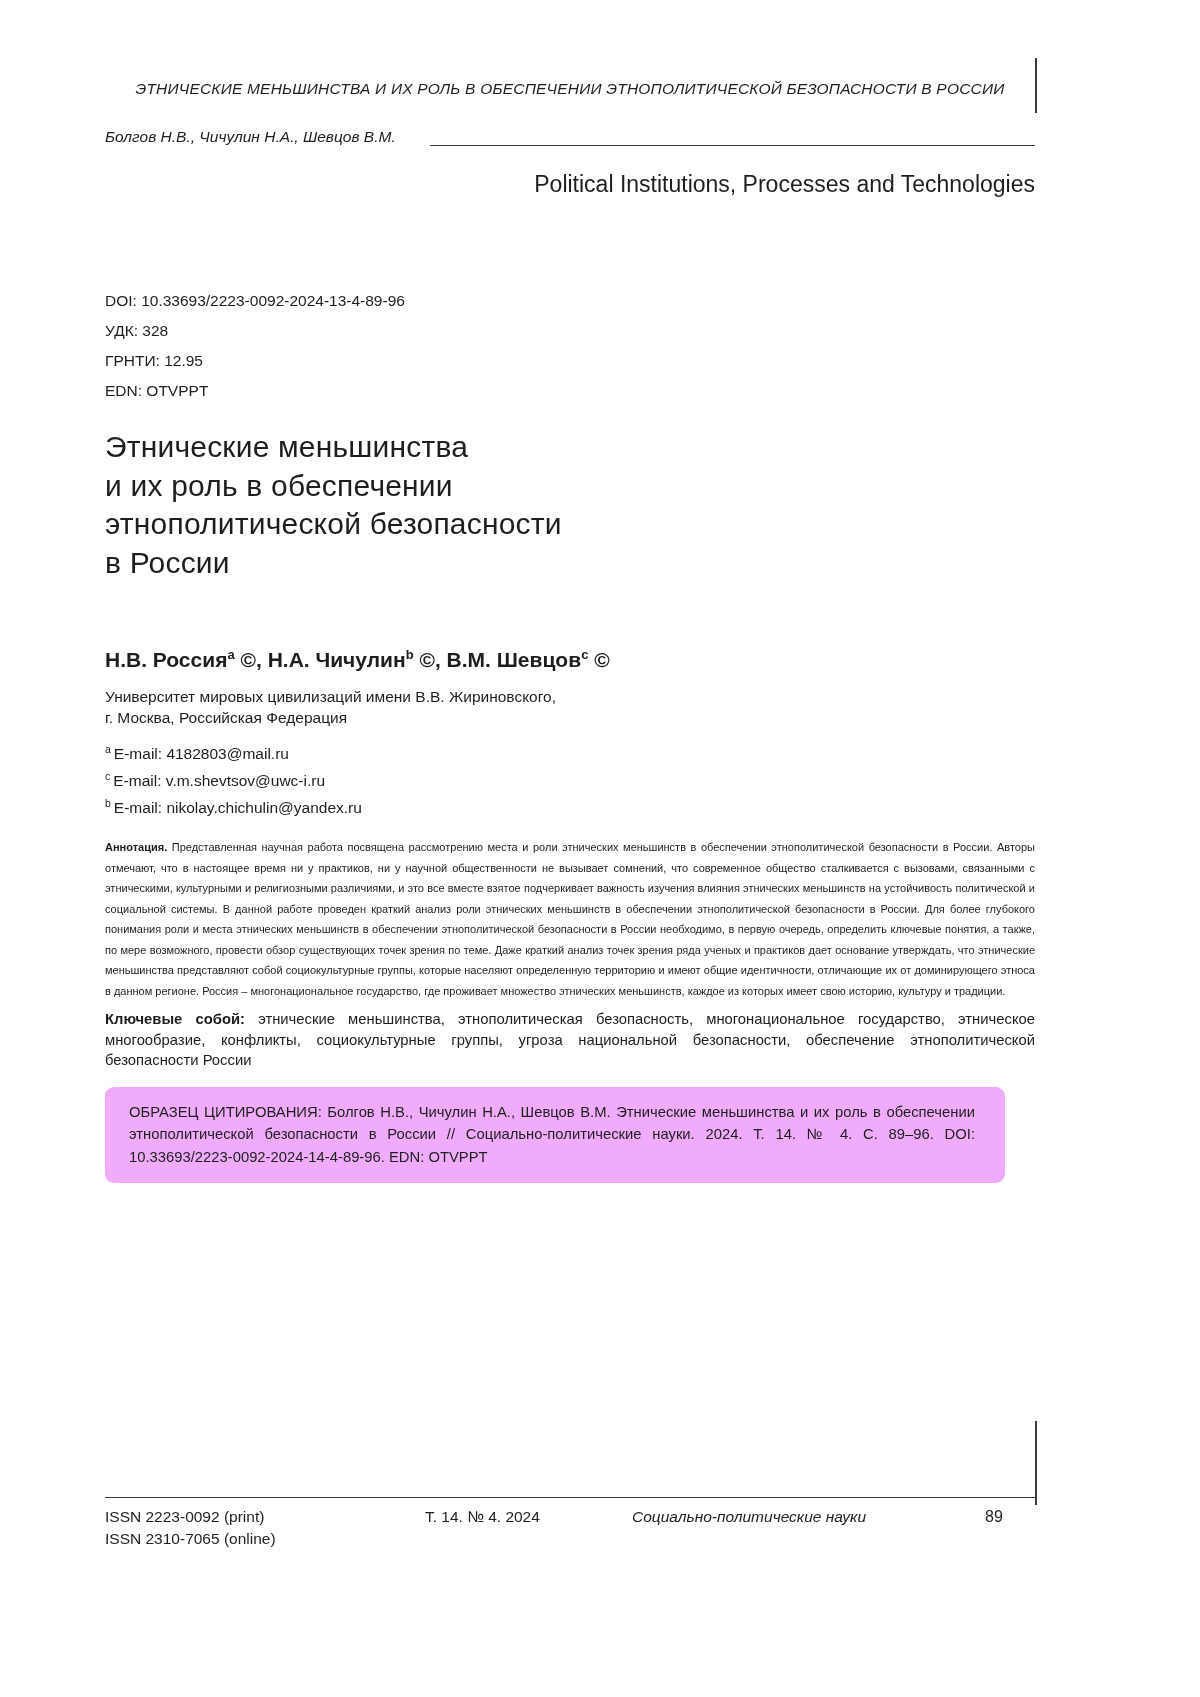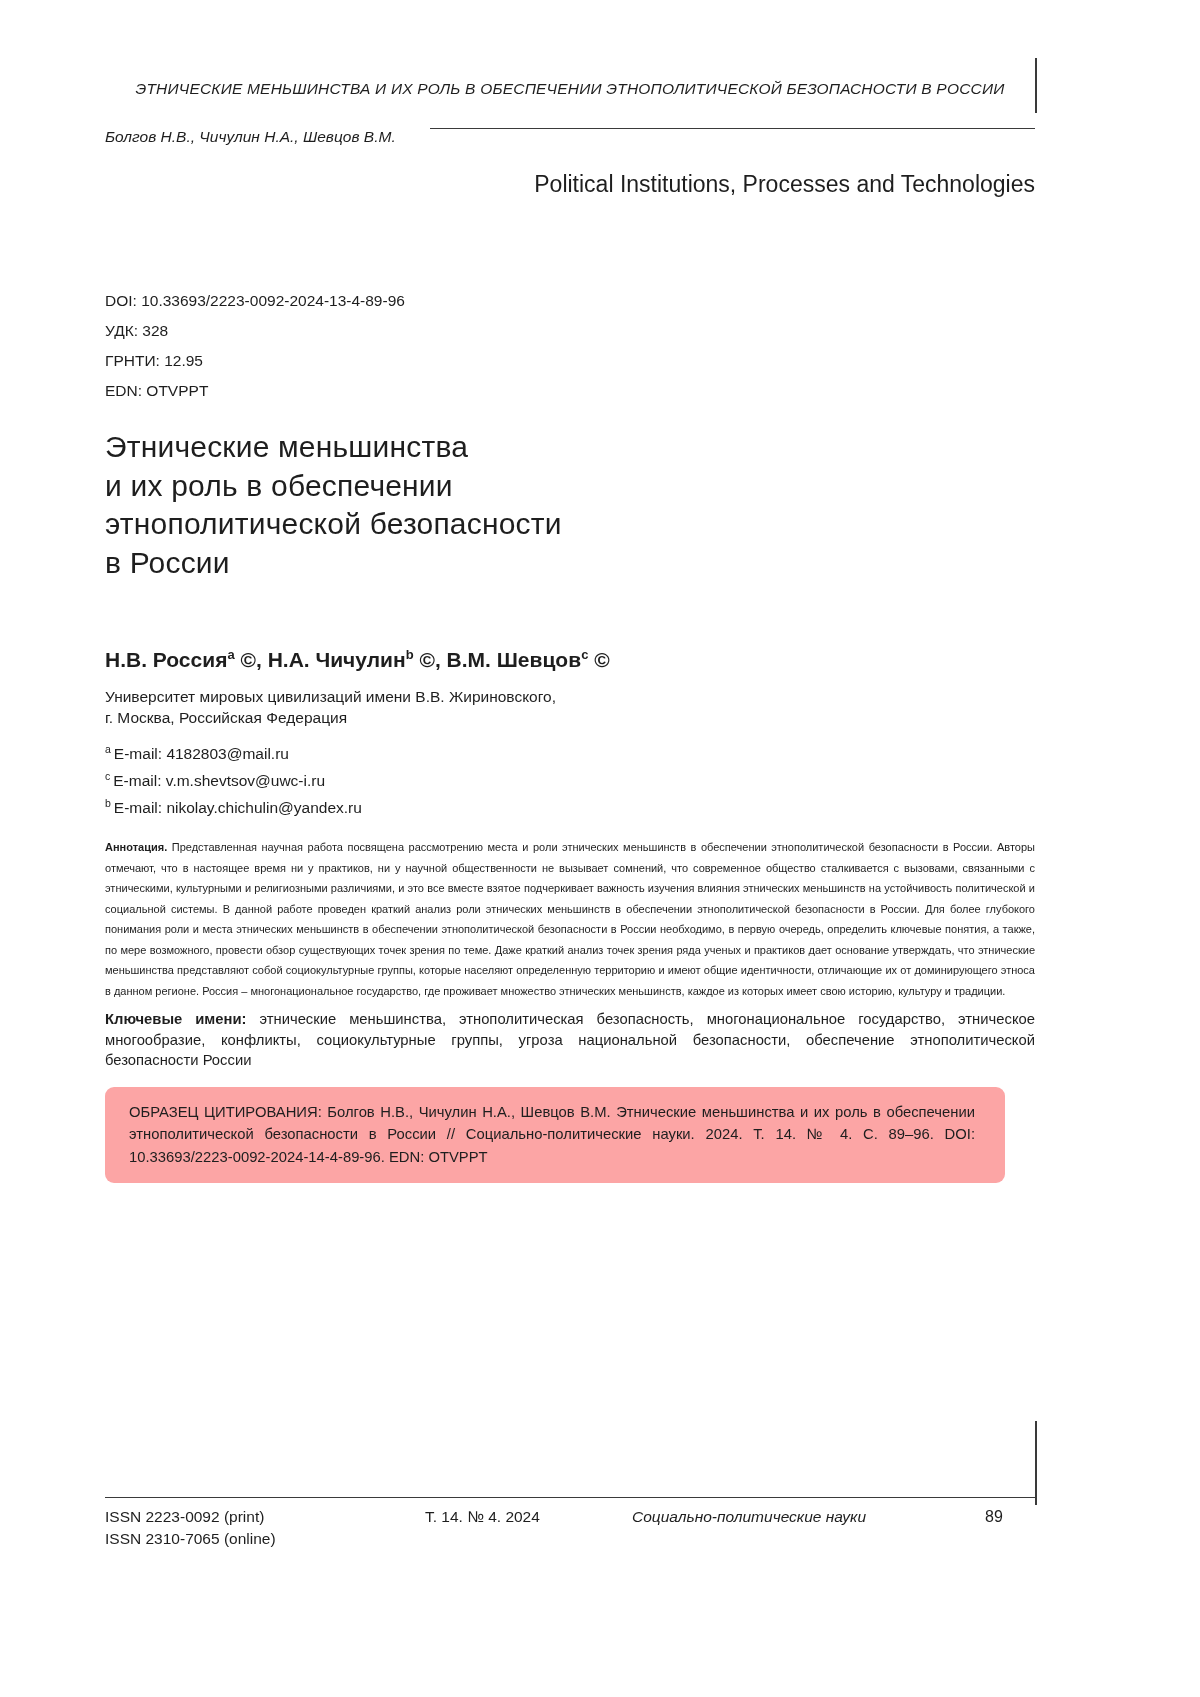--- a/index.html
+++ b/index.html
@@ -18,21 +18,21 @@
   .content { position: absolute; left: 105px; top: 8px; width: 930px; margin-top: 32px; }
 
   .running-head {
     margin-top: 40px;
     text-align: center;
     font-style: italic;
     font-size: 15.5px;
     letter-spacing: 0.2px;
     white-space: nowrap;
   }
-  .authors-head-row { display: flex; align-items: flex-start; margin-top: 30px; gap: 20px; }
+  .authors-head-row { display: flex; align-items: flex-end; margin-top: 30px; gap: 20px; }
   .running-authors { font-style: italic; font-size: 15.5px; white-space: nowrap; }
   .head-rule { flex: 1; margin-left: 14px; border-top: 1.6px solid #3a3a3a; height: 0; }
 
   .section-row { display: flex; justify-content: space-between; margin-top: 26px; }
   .section-number { font-size: 23px; padding-top: 2px; }
   .section-title-ru { font-size: 23px; line-height: 32px; text-align: right; white-space: pre-line; }
   .section-title-en { font-size: 23px; line-height: 32px; text-align: right; margin-top: 22px; }
 
   .meta-block { margin-top: 86px; font-size: 15.5px; line-height: 30px; }
 
@@ -54,21 +54,21 @@
   .emails sup { font-size: 10.5px; margin-right: 3px; }
 
   .abstract { margin-top: 16px; font-size: 11px; line-height: 20.5px; text-align: justify; }
   .keywords { margin-top: 8px; font-size: 14.8px; line-height: 20.5px; text-align: justify; }
   .label-bold { font-weight: bold; }
 
   .citation-box {
     margin-top: 16px;
     width: 900px;
     box-sizing: border-box;
-    background: #fca5a5;
+    background: #f0abfc;
     border-radius: 9px;
     padding: 14px 30px 15px 24px;
     font-size: 14.8px;
     line-height: 22.5px;
     text-align: justify;
   }
 
   .vline-top { position: absolute; left: 1035px; top: 58px; width: 1.6px; height: 55px; background: #3a3a3a; }
   .vline-bottom { position: absolute; left: 1035px; top: 1421px; width: 1.6px; height: 84px; background: #3a3a3a; }
 
@@ -111,21 +111,21 @@
 г. Москва, Российская Федерация</div>
 
   <div class="emails">
     <div><sup>a</sup><span>E-mail: 4182803@mail.ru</span></div>
     <div><sup>c</sup><span>E-mail: v.m.shevtsov@uwc-i.ru</span></div>
     <div><sup>b</sup><span>E-mail: nikolay.chichulin@yandex.ru</span></div>
   </div>
 
   <p class="abstract"><span class="label-bold">Аннотация.</span> <span>Представленная научная работа посвящена рассмотрению места и роли этнических меньшинств в обеспечении этнополитической безопасности в России. Авторы отмечают, что в настоящее время ни у практиков, ни у научной общественности не вызывает сомнений, что современное общество сталкивается с вызовами, связанными с этническими, культурными и религиозными различиями, и это все вместе взятое подчеркивает важность изучения влияния этнических меньшинств на устойчивость политической и социальной системы. В данной работе проведен краткий анализ роли этнических меньшинств в обеспечении этнополитической безопасности в России. Для более глубокого понимания роли и места этнических меньшинств в обеспечении этнополитической безопасности в России необходимо, в первую очередь, определить ключевые понятия, а также, по мере возможного, провести обзор существующих точек зрения по теме. Даже краткий анализ точек зрения ряда ученых и практиков дает основание утверждать, что этнические меньшинства представляют собой социокультурные группы, которые населяют определенную территорию и имеют общие идентичности, отличающие их от доминирующего этноса в данном регионе. Россия – многонациональное государство, где проживает множество этнических меньшинств, каждое из которых имеет свою историю, культуру и традиции.</span></p>
 
-  <p class="keywords"><span class="label-bold">Ключевые имени:</span> <span>этнические меньшинства, этнополитическая безопасность, многонациональное государство, этническое многообразие, конфликты, социокультурные группы, угроза национальной безопасности, обеспечение этнополитической безопасности России</span></p>
+  <p class="keywords"><span class="label-bold">Ключевые собой:</span> <span>этнические меньшинства, этнополитическая безопасность, многонациональное государство, этническое многообразие, конфликты, социокультурные группы, угроза национальной безопасности, обеспечение этнополитической безопасности России</span></p>
 
   <div class="citation-box"><span>ОБРАЗЕЦ ЦИТИРОВАНИЯ:</span> <span>Болгов Н.В., Чичулин Н.А., Шевцов В.М. Этнические меньшинства и их роль в обеспечении этнополитической безопасности в России // Социально-политические науки. 2024. Т. 14. № 4. С. 89–96. DOI: 10.33693/2223-0092-2024-14-4-89-96. EDN: OTVPPT</span></div>
 
 </div>
 
 <div class="vline-top"></div>
 <div class="vline-bottom"></div>
 <div class="footer-rule"></div>
 
 <div class="footer">

